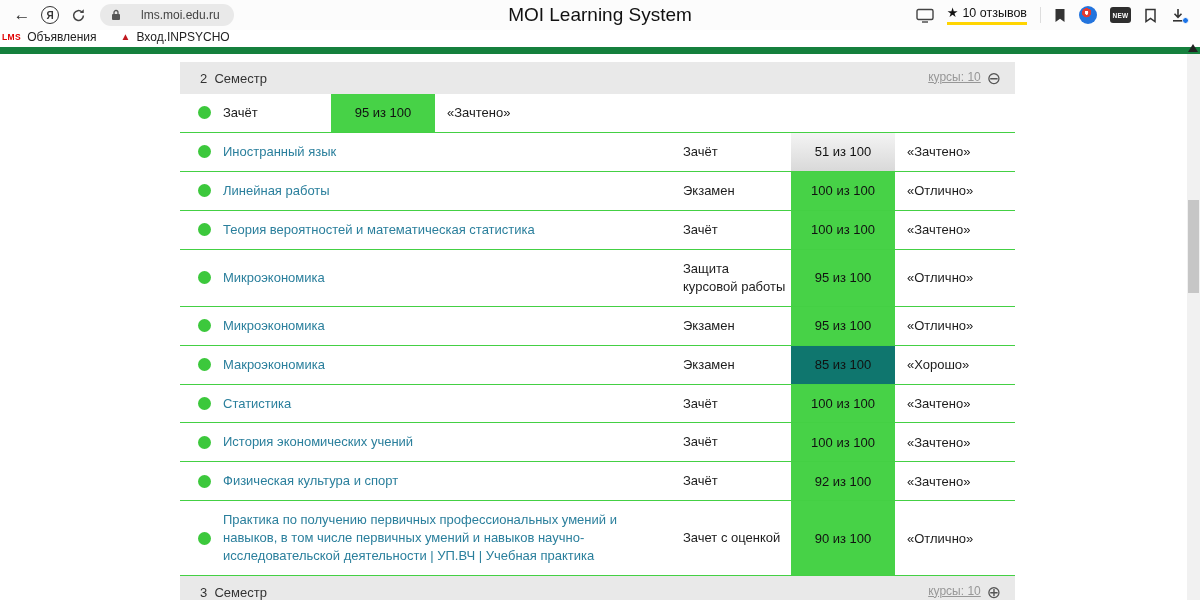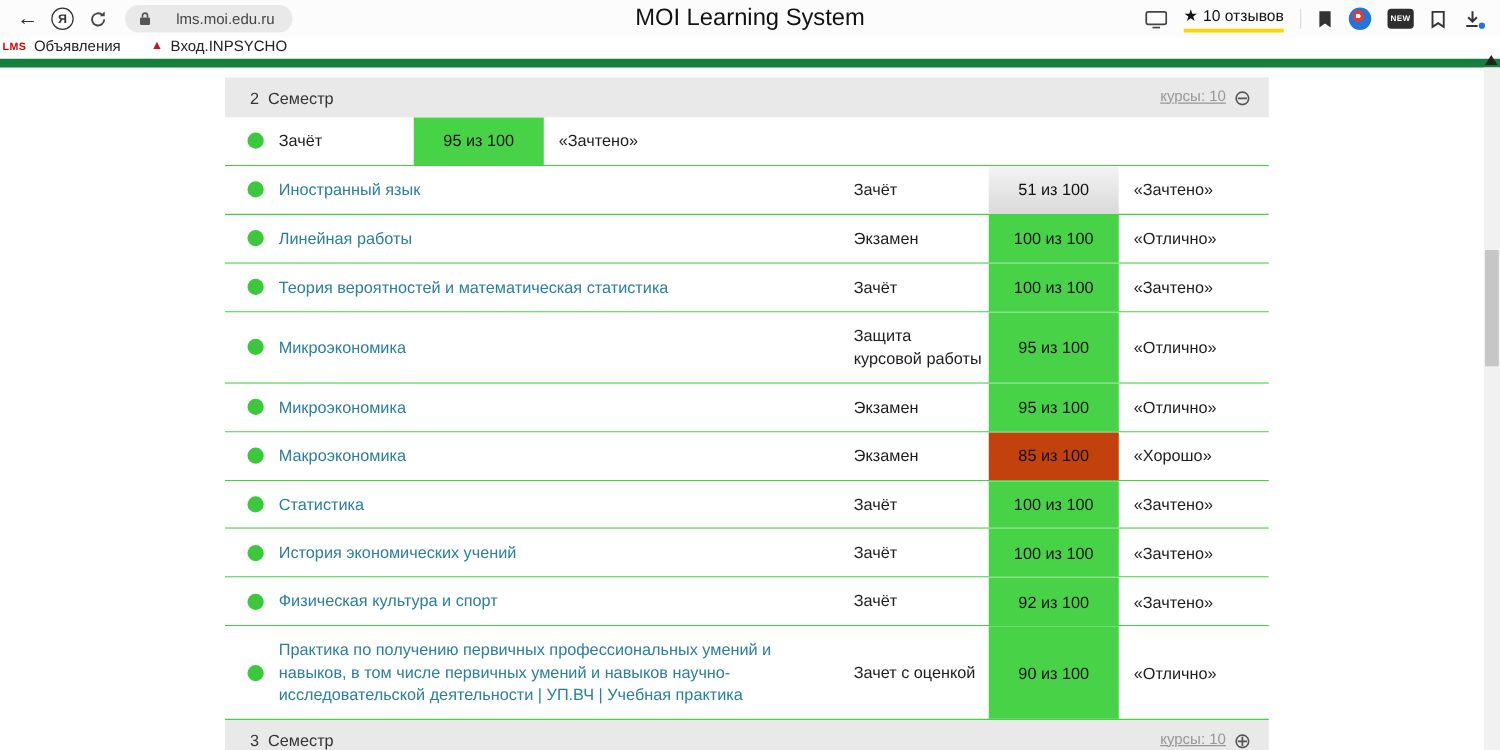--- a/index.html
+++ b/index.html
@@ -55,21 +55,21 @@
   .toggle { font-size:17px; color:#555; line-height:1; cursor:pointer; }
 
   .row { display:flex; align-items:center; border-bottom:1px solid #44d044; padding-left:18px; background:#fff; }
   .dot { width:13px; height:13px; border-radius:50%; background:#3cc83c; flex:none; margin-right:12px; }
   .course { flex:1; font-size:13px; color:#2a7f9c; padding:10px 14px 10px 0; line-height:1.38;
             text-decoration:none; display:block; cursor:pointer; }
   .type { width:108px; flex:none; font-size:13px; color:#1c1c1c; padding:10px 4px 10px 0; line-height:1.38; }
   .score { width:104px; flex:none; align-self:stretch; display:flex; align-items:center; justify-content:center;
            font-size:13px; color:#111; }
   .score[data-color="green"]  { background:#47d247; }
-  .score[data-color="yellow"] { background:#c2410c; }
+  .score[data-color="yellow"] { background:#0f766e; }
   .score[data-color="gray"]   { background:linear-gradient(180deg,#f4f4f4,#d9d9d9); }
   .grade { width:120px; flex:none; font-size:13px; color:#1c1c1c; padding-left:12px; }
 
   
   .scrollbar { position:absolute; top:54px; right:0; width:13px; height:546px; background:#f1f1f1; cursor:pointer; }
   .scroll-thumb { position:absolute; top:146px; left:1px; width:11px; height:93px; background:#c6c6c6; cursor:pointer; }
   .corner-tri { position:absolute; top:44px; right:2px; width:0; height:0; cursor:pointer;
                 border-left:5px solid transparent; border-right:5px solid transparent; border-bottom:8px solid #222; }
 </style>
 </head>

